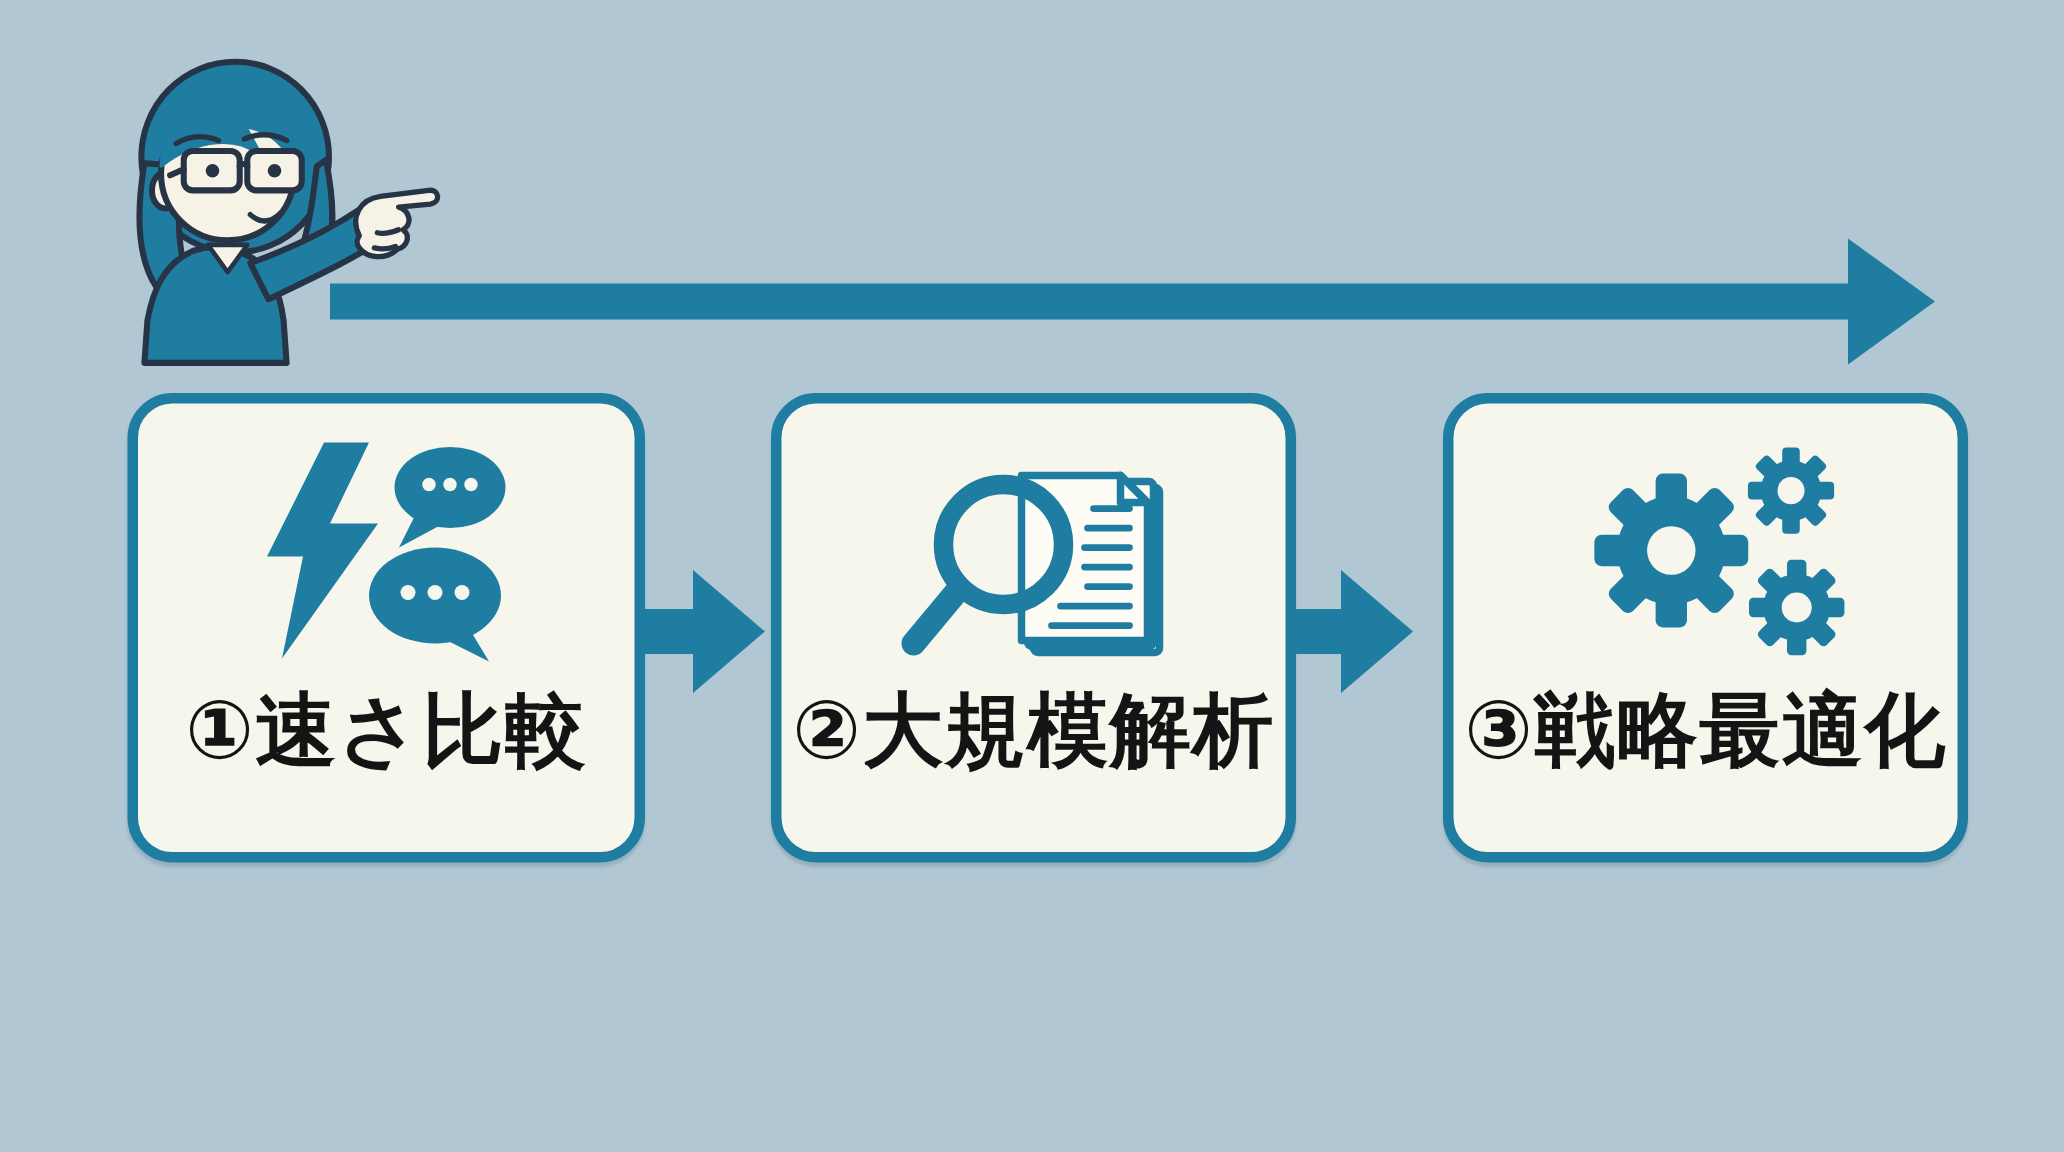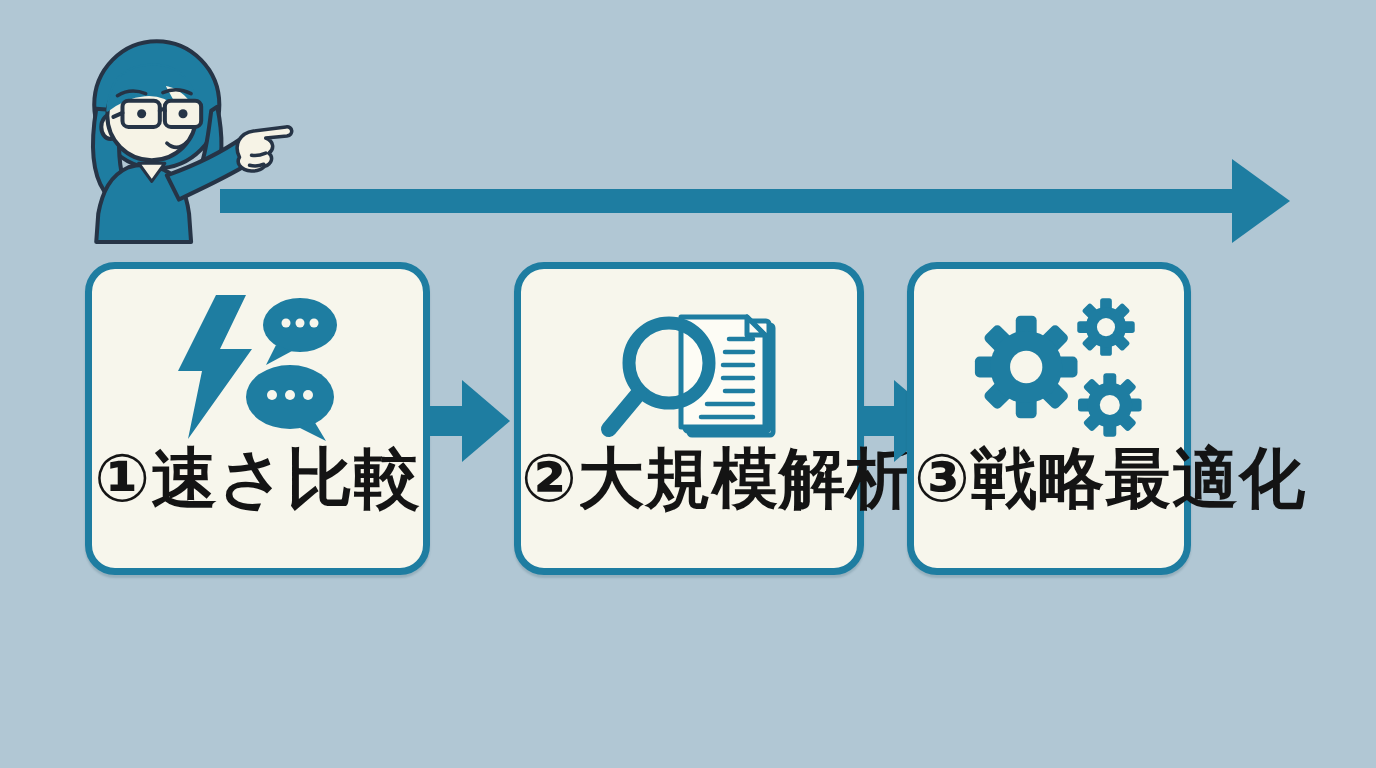--- a/index.html
+++ b/index.html
@@ -20,26 +20,26 @@
   .connector.c2{left:858px;}
   .card{
     position:absolute;top:262px;height:313px;
     background:var(--card-bg);
     border:7px solid var(--accent);
     border-radius:30px;
     box-shadow:0 3px 2px rgba(30,70,90,.18);
   }
   .card.c1{left:85px;width:345px;}
   .card.c2{left:514px;width:350px;padding-left:15px;}
-  .card.c3{left:907px;width:284px;}
+  .card.c3{left:962px;width:350px;}
   .icon{position:absolute;top:22px;left:50%;transform:translateX(-50%);height:152px;}
   .step-label{
     position:absolute;bottom:44px;left:0;width:100%;
     text-align:center;
-    font-size:66px;font-weight:900;color:var(--text);
+    font-size:54px;font-weight:900;color:var(--text);
     letter-spacing:1px;white-space:nowrap;
   }
 </style>
 </head>
 <body>
 
 <div class="stage">
 
   <svg class="presenter" viewBox="0 0 230 220" fill="none">
     <g stroke="var(--outline)" stroke-width="4" stroke-linejoin="round" stroke-linecap="round">

